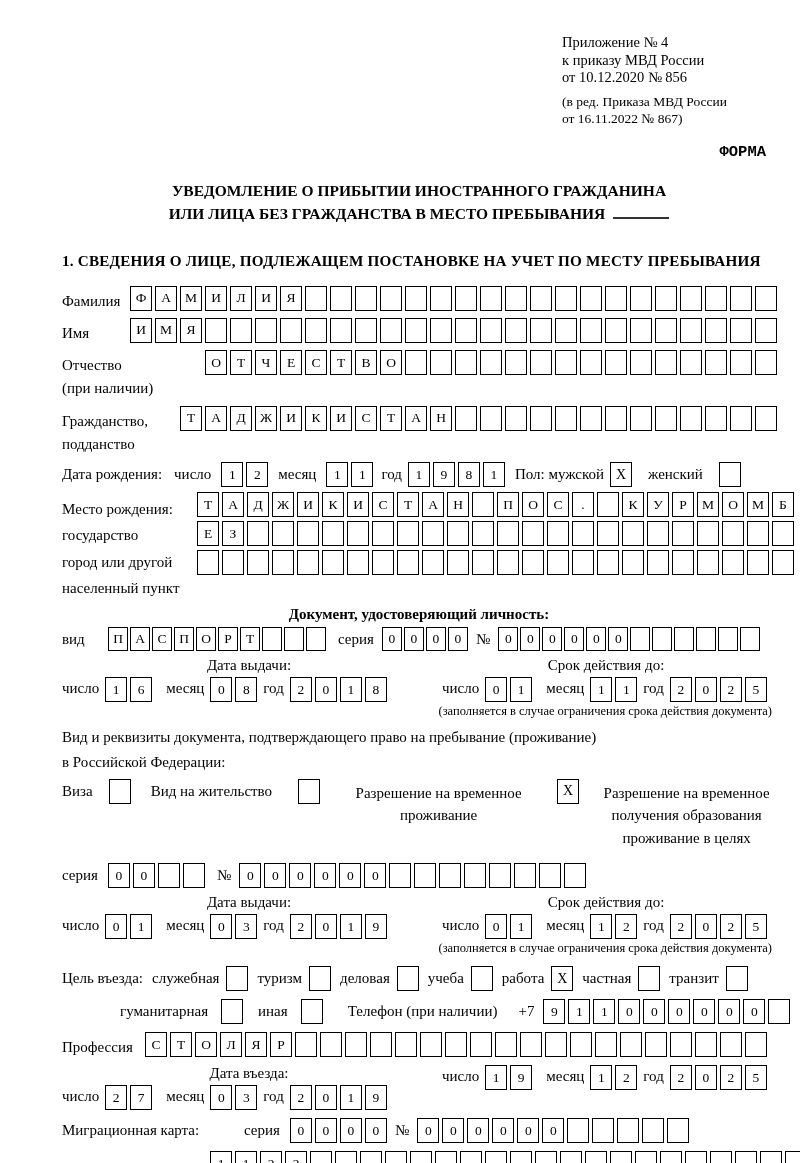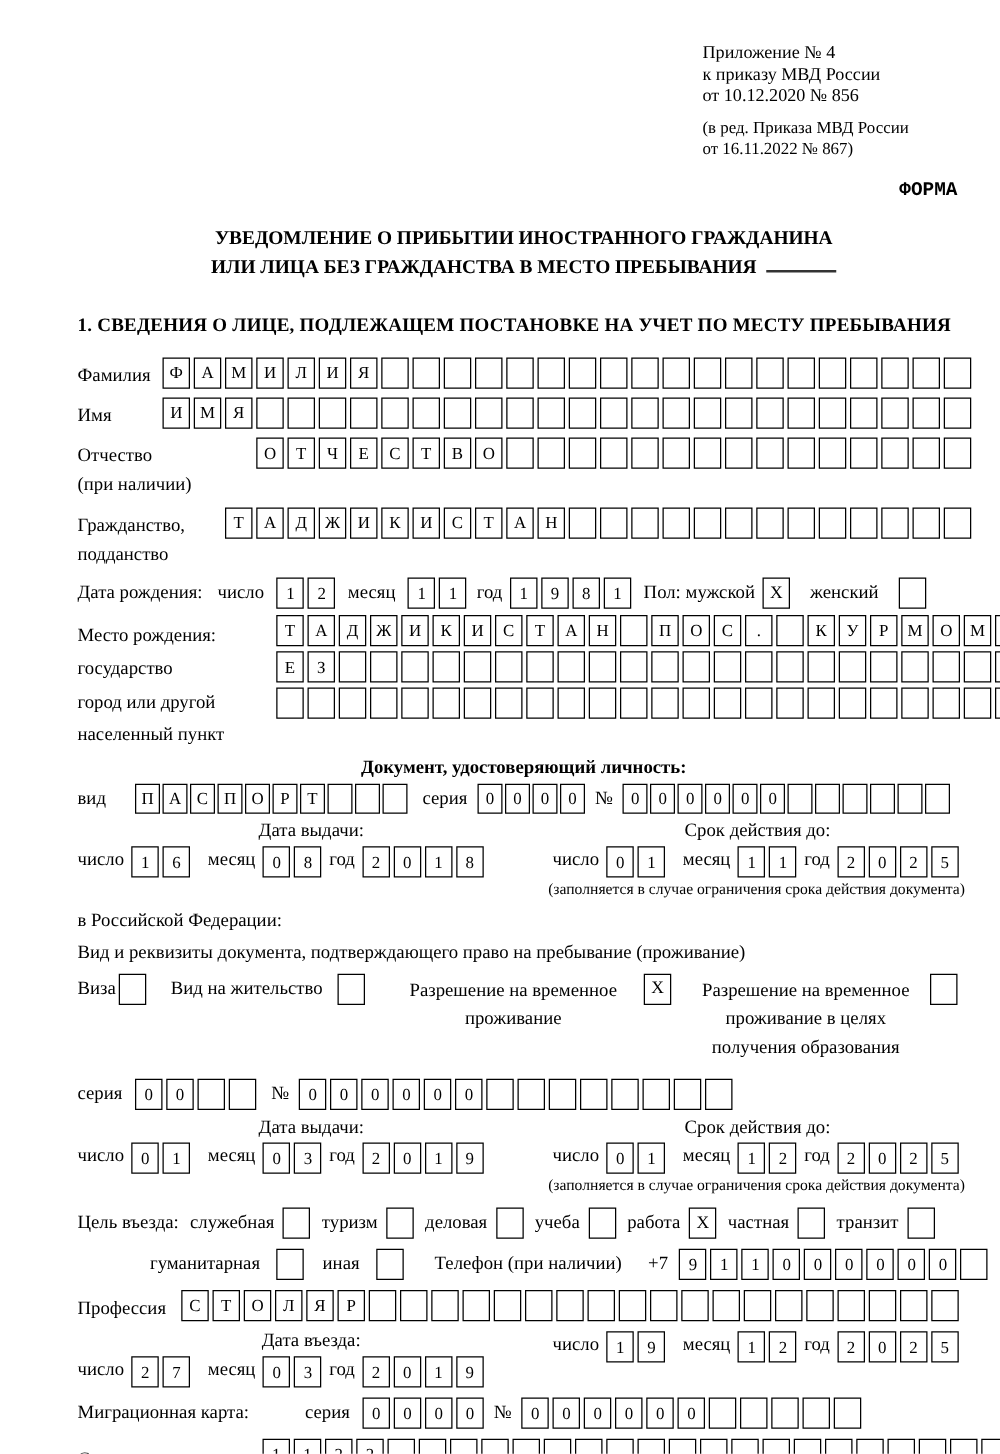--- a/index.html
+++ b/index.html
@@ -55,21 +55,21 @@
   .dhead { text-align:center; margin-bottom:3px; padding-left:36px; }
   .dfields { display:flex; align-items:flex-start; gap:6px; }
   .dfields .inlbl { padding-top:3px; }
   .note { font-size:12.5px; }
   .note-right { text-align:right; padding-right:4px; margin-top:2px; margin-bottom:4px; }
 
   .intro { line-height:1.65; margin-top:6px; }
 
   
   .permit-row { display:flex; align-items:flex-start; margin-top:4px; }
-  .permit-item { display:flex; align-items:flex-start; gap:2px; }
+  .permit-item { display:flex; align-items:flex-start; gap:16px; }
   .permit-text { text-align:center; line-height:1.5; padding-top:3px; }
   .pt-w1 { width:205px; } .pt-w2 { width:195px; }
 
   
   .purpose-row { display:flex; align-items:flex-start; gap:9px; margin-top:10px; flex-wrap:nowrap; }
   .purpose-item { display:flex; align-items:flex-start; gap:7px; }
 
   .phone-row { display:flex; align-items:flex-start; gap:9px; margin-top:8px; margin-left:58px;text-align:right; }
 
   .mcard-row { display:flex; align-items:flex-start; margin-top:8px; }
@@ -246,21 +246,21 @@
           <span class="cell">9</span>
           <span class="cell">8</span>
           <span class="cell">1</span>
         </div>
       <div class="inlbl ml10">Пол: мужской</div>
       <span class="box ml6">X</span>
       <div class="inlbl ml16">женский</div>
       <span class="box ml16"></span>
     </div>
 
-    <div class="frow" style="margin-top:4px;gap:24px;">
+    <div class="frow" style="margin-top:4px;">
       <div class="flabel w135" style="line-height:1.75;">
         <span class="sub">Место рождения:</span>
         <span class="sub">государство</span>
         <span class="sub">город или другой</span>
         <span class="sub">населенный пункт</span>
       </div>
       <div>
         <div class="cells" style="margin-bottom:4px;">
             <span class="cell">Т</span>
             <span class="cell">А</span>
@@ -424,22 +424,22 @@
               <span class="cell">0</span>
               <span class="cell">2</span>
               <span class="cell">5</span>
             </span>
         </div>
       </div>
     </div>
     <div class="note note-right">(заполняется в случае ограничения срока действия документа)</div>
 
     <div class="intro">
+      <div>Вид и реквизиты документа, подтверждающего право на пребывание (проживание)</div>
       <div>в Российской Федерации:</div>
-      <div>Вид и реквизиты документа, подтверждающего право на пребывание (проживание)</div>
     </div>
 
     <div class="permit-row">
       <div class="permit-item">
         <span class="inlbl">Виза</span>
         <span class="box"></span>
       </div>
       <div class="permit-item ml20">
         <span class="inlbl">Вид на жительство</span>
         <span class="box ml10"></span>
@@ -447,22 +447,22 @@
       <div class="permit-item ml16">
         <div class="permit-text pt-w1">
           <div>Разрешение на временное</div>
           <div>проживание</div>
         </div>
         <span class="box">X</span>
       </div>
       <div class="permit-item ml10">
         <div class="permit-text pt-w2">
           <div>Разрешение на временное</div>
+          <div>получения образования</div>
           <div>проживание в целях</div>
-          <div>получения образования</div>
         </div>
         <span class="box"></span>
       </div>
     </div>
 
     <div class="frow" style="margin-top:14px;">
       <div class="inlbl">серия</div>
       <div class="cells ml10">
           <span class="cell">0</span>
           <span class="cell">0</span>

